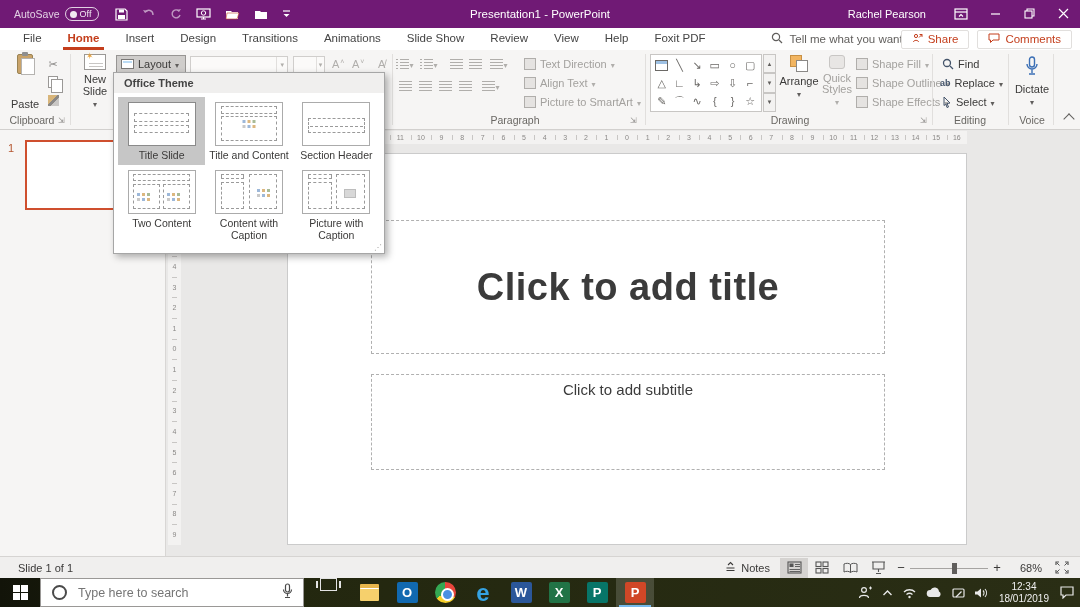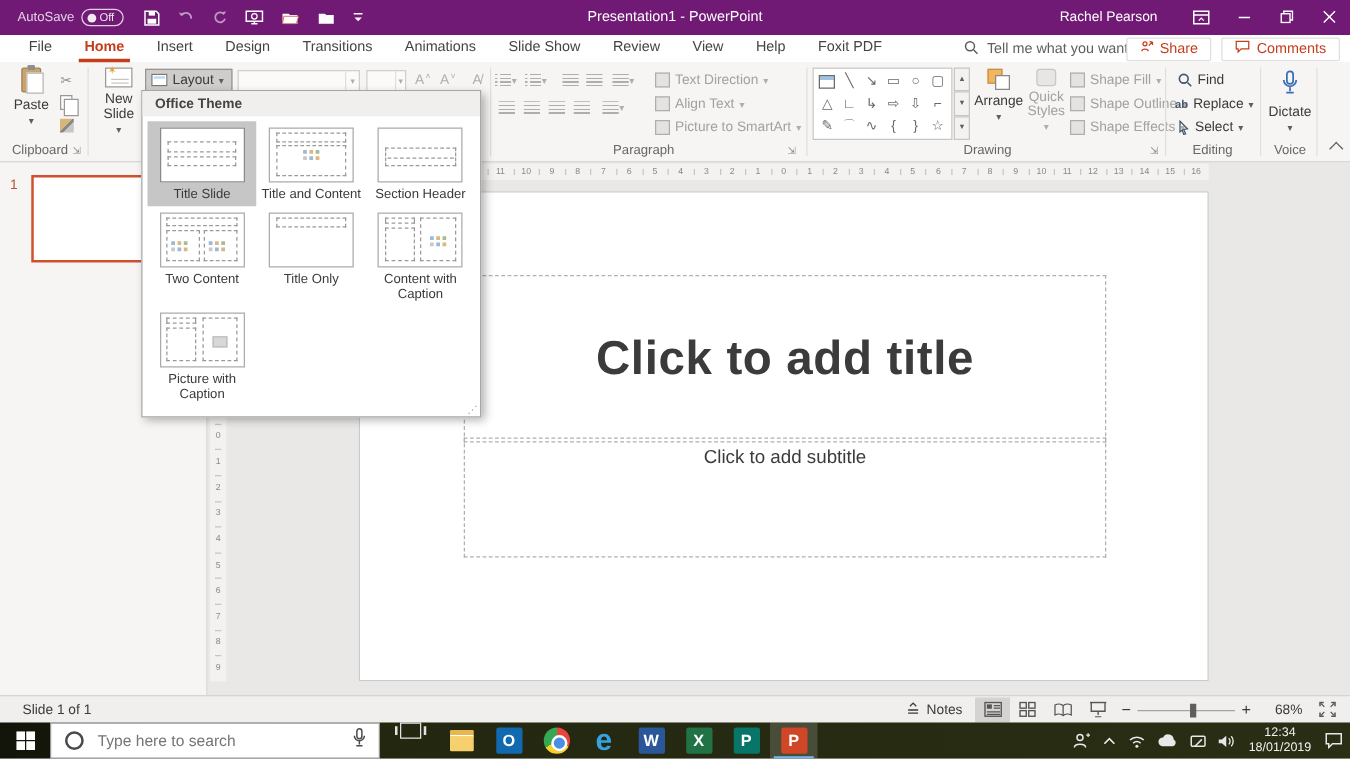--- a/index.html
+++ b/index.html
@@ -91,21 +91,21 @@
   .workarea{position:absolute;left:167px;top:130px;width:913px;height:426px;background:#e9e8e7;}
   .hruler{position:absolute;left:287px;top:131px;width:680px;height:13px;display:flex;background:#f3f2f1;}
   .hr-c{flex:1;position:relative;font-size:7px;color:#8a8886;text-align:center;line-height:13px;}
   .hr-c::before{content:"";position:absolute;left:0;top:4px;height:5px;width:1px;background:#c8c6c4;}
   .vruler{position:absolute;left:168px;top:153px;width:13px;height:392px;display:flex;flex-direction:column;background:#f3f2f1;}
   .vr-c{flex:1;position:relative;font-size:7px;color:#8a8886;display:flex;align-items:center;justify-content:center;}
   .vr-c::before{content:"";position:absolute;top:0;left:4px;width:5px;height:1px;background:#c8c6c4;}
   .canvas{position:absolute;left:287px;top:153px;width:680px;height:392px;background:#fff;border:1px solid #cbcbcb;}
   .ph{position:absolute;border:1px dashed #b0b0b0;}
   .ph-title{left:83px;top:66px;width:514px;height:134px;display:flex;align-items:center;justify-content:center;font-size:38px;color:#3b3b3b;font-weight:700;letter-spacing:.5px;}
-  .ph-sub{left:83px;top:196px;width:514px;height:96px;display:flex;justify-content:center;font-size:15px;color:#3b3b3b;padding-top:6px;}
+  .ph-sub{left:83px;top:220px;width:514px;height:96px;display:flex;justify-content:center;font-size:15px;color:#3b3b3b;padding-top:6px;}
 
   
   .lmenu{position:absolute;left:113px;top:72px;width:272px;background:#fff;border:1px solid #a6a6a6;box-shadow:3px 3px 7px rgba(0,0,0,.3);z-index:50;}
   .lm-head{height:20px;background:#f0efee;font-size:11px;font-weight:bold;color:#444;display:flex;align-items:center;padding-left:10px;}
   .lm-grid{display:grid;grid-template-columns:repeat(3,1fr);padding:4px 4px 8px;}
   .lcell{display:flex;flex-direction:column;align-items:center;padding:5px 2px 4px;}
   .lcell.sel{background:#c6c6c6;}
   .lthumb{width:68px;height:44px;background:#fff;border:1px solid #ababab;position:relative;}
   .lcell.sel .lthumb{border-color:#8a8a8a;}
   .zb{position:absolute;border:1px dashed #9a9a9a;}
@@ -281,21 +281,21 @@
         <span><svg width="12" height="11" viewBox="0 0 12 11">
               <path d="M1 1 h10 v6 H5 L2.5 9.5 V7 H1z" fill="none" stroke="#c43e1c" stroke-width="1"></path>
             </svg></span>
         <span>Comments</span>
       </div>
     </div>
   </div>
 
   <div class="ribbon">
 
-    <div class="bigbtn" style="left:6px;top:4px;width:38px;">
+    <div class="bigbtn" style="left:6px;top:4px;width:38px;gap:20px;">
       <span class="ico-clip"></span>
       <span style="margin-top:4px;">Paste</span>
       <span class="caret"></span>
     </div>
     <span class="mini" style="left:44px;top:6px;">✂</span>
     <span class="mini" style="left:44px;top:24px;">
         <span class="ico-copy"></span>
       </span>
     <span class="mini" style="left:44px;top:42px;">
         <span class="ico-brush"></span>
@@ -574,26 +574,20 @@
           <div class="zb" style="left:7%;top:8%;right:7%;height:16%;"></div>
           <div class="zb" style="left:7%;top:30%;width:41%;height:60%;"></div>
           <div class="zb" style="right:7%;top:30%;width:41%;height:60%;"></div>
           <span class="ci" style="left:12%;top:52%;"></span>
           <span class="ci" style="left:58%;top:52%;"></span>
         </div>
         <div class="llabel">Two Content</div>
       </div>
       <div class="lcell">
         <div class="lthumb">
-          <div class="zb" style="left:7%;top:8%;right:7%;height:18%;"></div>
-        </div>
-        <div class="llabel">Title Only</div>
-      </div>
-      <div class="lcell">
-        <div class="lthumb">
           <div class="zb" style="left:7%;top:8%;width:36%;height:12%;"></div>
           <div class="zb" style="left:7%;top:26%;width:36%;height:64%;"></div>
           <div class="zb" style="left:50%;top:8%;right:7%;height:82%;"></div>
           <span class="ci" style="left:62%;top:42%;"></span>
         </div>
         <div class="llabel">Content with Caption</div>
       </div>
       <div class="lcell">
         <div class="lthumb">
           <div class="zb" style="left:7%;top:8%;width:36%;height:12%;"></div>

